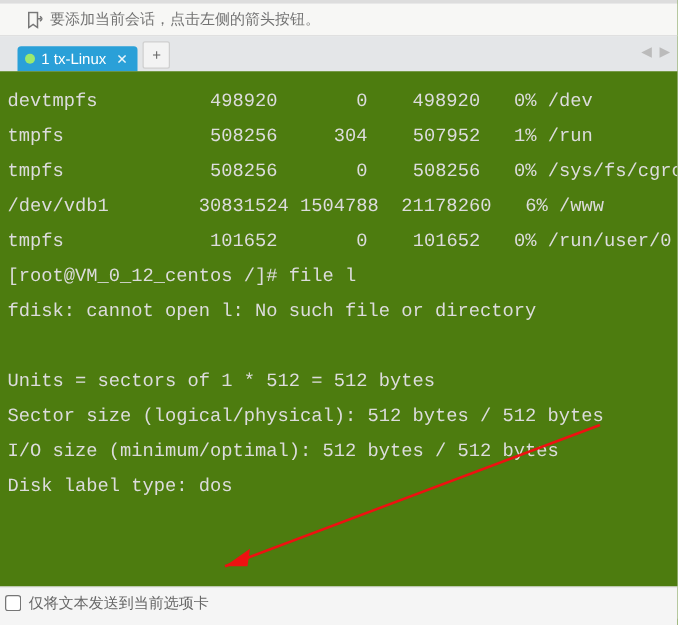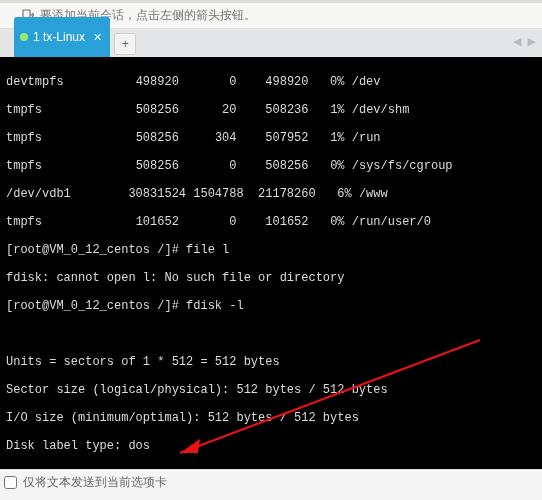--- a/index.html
+++ b/index.html
@@ -29,44 +29,44 @@
   height: 28px;
   background: #e4e6e8;
   display: flex;
   align-items: flex-end;
   padding-left: 14px;
   position: relative;
 }
 .tab {
   background: #2aa0d8;
   color: #fff;
-  height: 40px;
+  height: 20px;
   padding: 0 8px 0 6px;
   display: flex;
   align-items: center;
   font-size: 12px;
   border-radius: 3px 3px 0 0;
 }
 .tab .dot { width: 8px; height: 8px; border-radius: 50%; background: #9be96f; margin-right: 5px; }
 .tab .tab-close { margin-left: 8px; font-size: 11px; cursor: pointer; opacity: 0.9; }
 .tab-add {
   width: 22px; height: 22px;
   margin-left: 4px; margin-bottom: 2px;
   border: 1px solid #cfcfcf;
   display: flex; align-items: center; justify-content: center;
   color: #666; cursor: pointer; background: #f3f3f3;
   border-radius: 2px;
 }
 .scroll-arrows { position: absolute; right: 6px; top: 6px; color: #bbb; font-size: 11px; }
 .scroll-arrows span { margin-left: 3px; }
 .terminal {
-  background: #000000;
+  background: #4d7c0f;
   color: #dcdcdc;
   font-family: Consolas, "Courier New", monospace;
-  font-size: 12px;
+  font-size: 15px;
   line-height: 14px;
   padding: 4px 6px 4px 6px;
   height: 412px;
   white-space: pre;
   overflow: hidden;
   position: relative;
 }
 .terminal .line { white-space: pre; }
 .arrow-anno {
   position: absolute; pointer-events: none;
@@ -109,28 +109,26 @@
   </div>
   <div class="tab-add">+</div>
   <div class="scroll-arrows">
     <span>◀</span>
     <span>▶</span>
   </div>
 </div>
 
 <div class="terminal">
 <div class="line"><span>devtmpfs</span>          <span>498920</span>       <span>0</span>    <span>498920</span>   <span>0%</span> <span>/dev</span></div>
-<div class="line"><span>tmpfs</span>             <span>508256</span>      <span>20</span>    <span>508236</span>   <span>1%</span> <span>/dev/shm</span></div>
 <div class="line"><span>tmpfs</span>             <span>508256</span>     <span>304</span>    <span>507952</span>   <span>1%</span> <span>/run</span></div>
 <div class="line"><span>tmpfs</span>             <span>508256</span>       <span>0</span>    <span>508256</span>   <span>0%</span> <span>/sys/fs/cgroup</span></div>
 <div class="line"><span>/dev/vdb1</span>        <span>30831524</span> <span>1504788</span>  <span>21178260</span>   <span>6%</span> <span>/www</span></div>
 <div class="line"><span>tmpfs</span>             <span>101652</span>       <span>0</span>    <span>101652</span>   <span>0%</span> <span>/run/user/0</span></div>
 <div class="line"><span>[root@VM_0_12_centos /]# </span><span>file l</span></div>
 <div class="line">fdisk: cannot open l: No such file or directory</div>
-<div class="line"><span>[root@VM_0_12_centos /]# </span><span>fdisk -l</span></div>
 <div class="line"> </div>
 <div class="line">Units = sectors of 1 * 512 = 512 bytes</div>
 <div class="line">Sector size (logical/physical): 512 bytes / 512 bytes</div>
 <div class="line">I/O size (minimum/optimal): 512 bytes / 512 bytes</div>
 <div class="line">Disk label type: dos</div>
 
 
 
 
 

